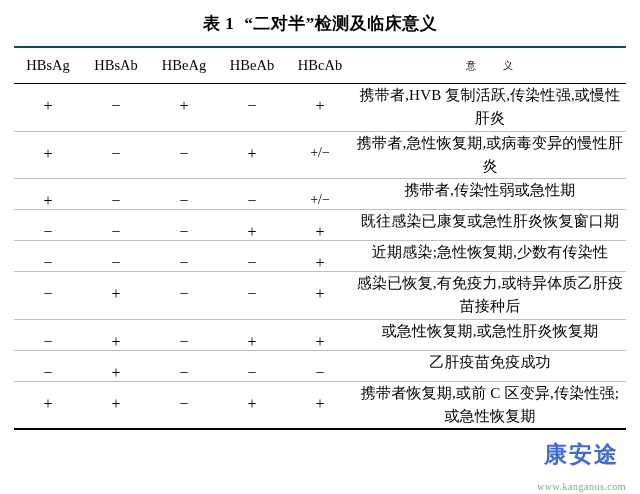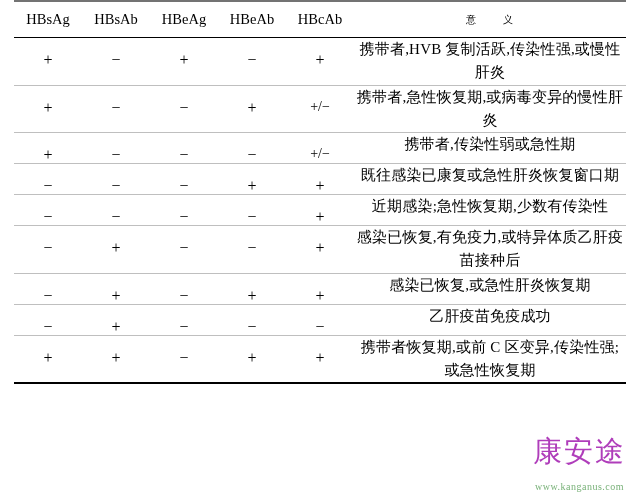--- a/index.html
+++ b/index.html
@@ -33,21 +33,21 @@
   }
   .title .tnum {
     margin-right: 10px;
   }
   table.main {
     border-collapse: collapse;
     width: 100%;
     table-layout: fixed;
   }
   table.main tr.head-row {
-    border-top: 2px solid #737373;
+    border-top: 2px solid #0c4a6e;
     border-bottom: 1px solid #000;
   }
   table.main th {
     font-weight: normal;
     font-size: 14.5px;
     padding: 9px 0 9px 0;
     text-align: center;
     vertical-align: middle;
   }
   table.main th.meaning-head {
@@ -94,42 +94,45 @@
   }
   .watermark {
     position: absolute;
     right: 14px;
     bottom: 2px;
     text-align: center;
     color: #7fbf7f;
     user-select: none;
   }
   .watermark .wm-cn {
-    font-size: 29px;
-    font-weight: normal;
-    color: #a21caf;
+    font-size: 23px;
+    font-weight: bold;
+    color: #1d4ed8;
     letter-spacing: 2px;
     line-height: 1;
     opacity: 0.85;
   }
   .watermark .wm-url {
     font-size: 10px;
     color: #6aa96a;
     letter-spacing: 0.5px;
     margin-top: 15px;
     opacity: 0.9;
   }
   col.c-marker { width: 68px; }
   col.c-meaning { width: auto; }
 </style>
 </head>
 <body>
 
 <div class="page">
 
+  <div class="title">
+    <span class="tnum">表 1</span><span>“二对半”检测及临床意义</span>
+  </div>
 
   <table class="main">
     <colgroup>
       <col class="c-marker">
         <col class="c-marker">
         <col class="c-marker">
         <col class="c-marker">
         <col class="c-marker">
         <col class="c-meaning">
     </colgroup>
@@ -268,21 +271,21 @@
           </td>
         <td>
             <span class="mark">−</span>
           </td>
         <td>
             <span class="mark">+</span>
           </td>
         <td>
             <span class="mark">+</span>
           </td>
-        <td class="meaning">感染已恢复,或急性肝炎恢复期</td>
+        <td class="meaning">或急性恢复期,或急性肝炎恢复期</td>
       </tr>
 
       <tr>
         <td>
             <span class="mark">−</span>
           </td>
         <td>
             <span class="mark">+</span>
           </td>
         <td>

